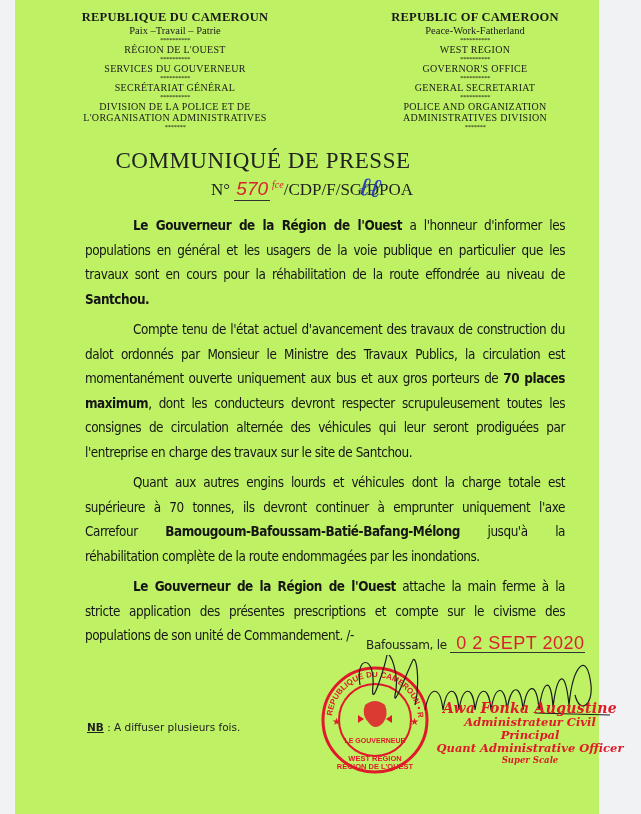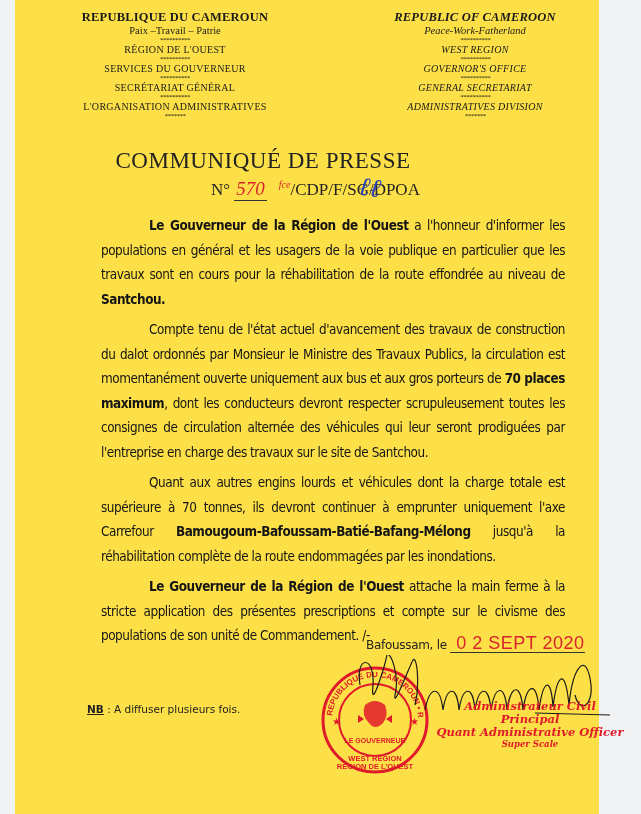--- a/index.html
+++ b/index.html
@@ -5,72 +5,72 @@
   html, body { margin: 0; padding: 0; }
   body {
     width: 641px; height: 814px; overflow: hidden;
     background: #f1f2f4;
     position: relative;
     font-family: "Liberation Sans", sans-serif;
     color: #111;
   }
   .page {
     position: absolute; left: 15px; top: 0; width: 584px; height: 814px;
-    background: #fde047;
+    background: #bef264;
   }
   .hdr-col {
     position: absolute; top: 10px; width: 260px; text-align: center;
     font-family: "Liberation Serif", serif; color: #1a1a1a;
   }
   .hdr-left { left: 30px; }
-  .hdr-right { left: 330px; font-style: italic; }
+  .hdr-right { left: 330px; }
   .hdr-title { font-weight: bold; font-size: 12.5px; letter-spacing: 0.2px; }
   .hdr-motto { font-size: 10.5px; line-height: 11px; }
   .hdr-line { font-size: 10px; line-height: 11px; letter-spacing: 0.3px; }
   .stars { font-size: 7px; line-height: 8px; letter-spacing: -0.5px; }
   .headline {
     position: absolute; left: 0; width: 496px; top: 148px; text-align: center;
     font-family: "Liberation Serif", serif; font-size: 23px; letter-spacing: 0.5px;
     color: #222;
   }
   .ref {
     position: absolute; top: 178px; left: 196px;
     font-family: "Liberation Serif", serif; font-size: 17px; color: #222;
     white-space: nowrap;
   }
   .ref .num {
-    display: inline-block; color: #d8232e; font-family: Liberation Serif, serif;
+    display: inline-block; color: #d8232e; font-family: Liberation Sans, sans-serif;
     font-size: 19px; font-style: italic; border-bottom: 1.5px solid #333;
-    padding: 0 2px; margin-right: 12px;
+    padding: 0 2px; margin-right: 2px;
   }
   .ref .initial-red { color: #d8232e; font-size: 10px; font-style: italic; vertical-align: super; }
   .ref .blue-mark {
     position: absolute; left: 148px; top: -6px; color: #2a3fb8; font-size: 26px;
     font-style: italic; transform: rotate(8deg); font-family: "DejaVu Serif", serif;
   }
   .body {
     position: absolute; left: 70px; top: 214px; width: 480px;
     font-size: 13.4px; line-height: 24.5px; text-align: justify;
     font-family: "DejaVu Sans", sans-serif; font-stretch: condensed;
     letter-spacing: -0.45px; color: #151515;
   }
-  .body p { margin: 0 0 6px 16px; text-indent: 48px; }
+  .body p { margin: 0 0 6px 0; text-indent: 48px; }
   .body b { font-weight: bold; }
   .place-date {
     position: absolute; left: 351px; top: 634px; font-size: 12px;
     font-family: "DejaVu Sans", sans-serif; letter-spacing: -0.3px; color: #222;
     white-space: nowrap;
   }
   .place-date .date {
     display: inline-block; min-width: 112px; border-bottom: 1.5px solid #333;
     color: #d8232e; font-family: "Liberation Sans", sans-serif; font-size: 18px;
     letter-spacing: 0.5px; padding-left: 6px; line-height: 18px;
   }
   .nb {
-    position: absolute; left: 72px; top: 703px; font-size: 10.5px;
+    position: absolute; left: 72px; top: 721px; font-size: 10.5px;
     font-family: "DejaVu Sans", sans-serif; color: #222;
   }
   .nb u { font-weight: bold; }
   .stamp {
     position: absolute; left: 305px; top: 665px; width: 110px; height: 110px;
   }
   .scribble { position: absolute; left: 340px; top: 655px; width: 260px; height: 70px; }
   .signature {
     position: absolute; left: 420px; top: 700px; width: 190px;
     color: #e01a2a; font-family: "DejaVu Serif", serif; font-style: italic; text-align: center;
@@ -87,34 +87,36 @@
   <div class="hdr-col hdr-left">
     <div class="hdr-title">REPUBLIQUE DU CAMEROUN</div>
     <div class="hdr-motto">Paix –Travail – Patrie</div>
     <div class="stars">**********</div>
     <div class="hdr-line">RÉGION DE L'OUEST</div>
     <div class="stars">**********</div>
     <div class="hdr-line">SERVICES DU GOUVERNEUR</div>
     <div class="stars">**********</div>
     <div class="hdr-line">SECRÉTARIAT GÉNÉRAL</div>
     <div class="stars">**********</div>
+    <div class="hdr-line">DIVISION DE LA POLICE ET DE</div>
     <div class="hdr-line">L'ORGANISATION ADMINISTRATIVES</div>
     <div class="stars">*******</div>
   </div>
 
   <div class="hdr-col hdr-right">
     <div class="hdr-title">REPUBLIC OF CAMEROON</div>
     <div class="hdr-motto">Peace-Work-Fatherland</div>
     <div class="stars">**********</div>
     <div class="hdr-line">WEST REGION</div>
     <div class="stars">**********</div>
     <div class="hdr-line">GOVERNOR'S OFFICE</div>
     <div class="stars">**********</div>
     <div class="hdr-line">GENERAL SECRETARIAT</div>
     <div class="stars">**********</div>
+    <div class="hdr-line">POLICE AND ORGANIZATION</div>
     <div class="hdr-line">ADMINISTRATIVES DIVISION</div>
     <div class="stars">*******</div>
   </div>
 
   <div class="headline">COMMUNIQUÉ DE PRESSE</div>
 
   <div class="ref">
     <span>N°</span>
     <span class="num">570</span><span class="initial-red">fce</span><span>/CDP/F/SG/DPOA</span>
     <span class="blue-mark">ℓℓ</span>
@@ -155,18 +157,19 @@
 
   <svg class="scribble" viewBox="0 0 260 70">
     <path d="M5 30 C0 0 20 0 18 30 C15 60 30 10 32 0 C35 -5 45 20 40 40 C38 55 55 10 58 5 C62 0 65 30 60 50
              M70 55 C75 30 85 30 88 55 C92 30 102 30 104 55 C108 30 118 30 120 55 C124 30 134 30 136 55
              C140 30 150 28 152 55 C156 28 166 28 168 55 C172 28 182 25 184 55 C188 25 196 20 198 52
              C202 20 210 10 214 50 C218 10 232 -5 236 30 C238 50 225 60 220 40" fill="none" stroke="#1b1b1b" stroke-width="1.2"></path>
     <path d="M180 58 L255 60" stroke="#1b1b1b" stroke-width="1"></path>
   </svg>
 
   <div class="signature">
+    <div class="sig-name">Awa Fonka Augustine</div>
     <div class="sig-title">Administrateur Civil Principal</div>
     <div class="sig-title">Quant Administrative Officer</div>
     <div class="sig-sub">Super Scale</div>
   </div>
 
 </div>
 
 </body></html>

